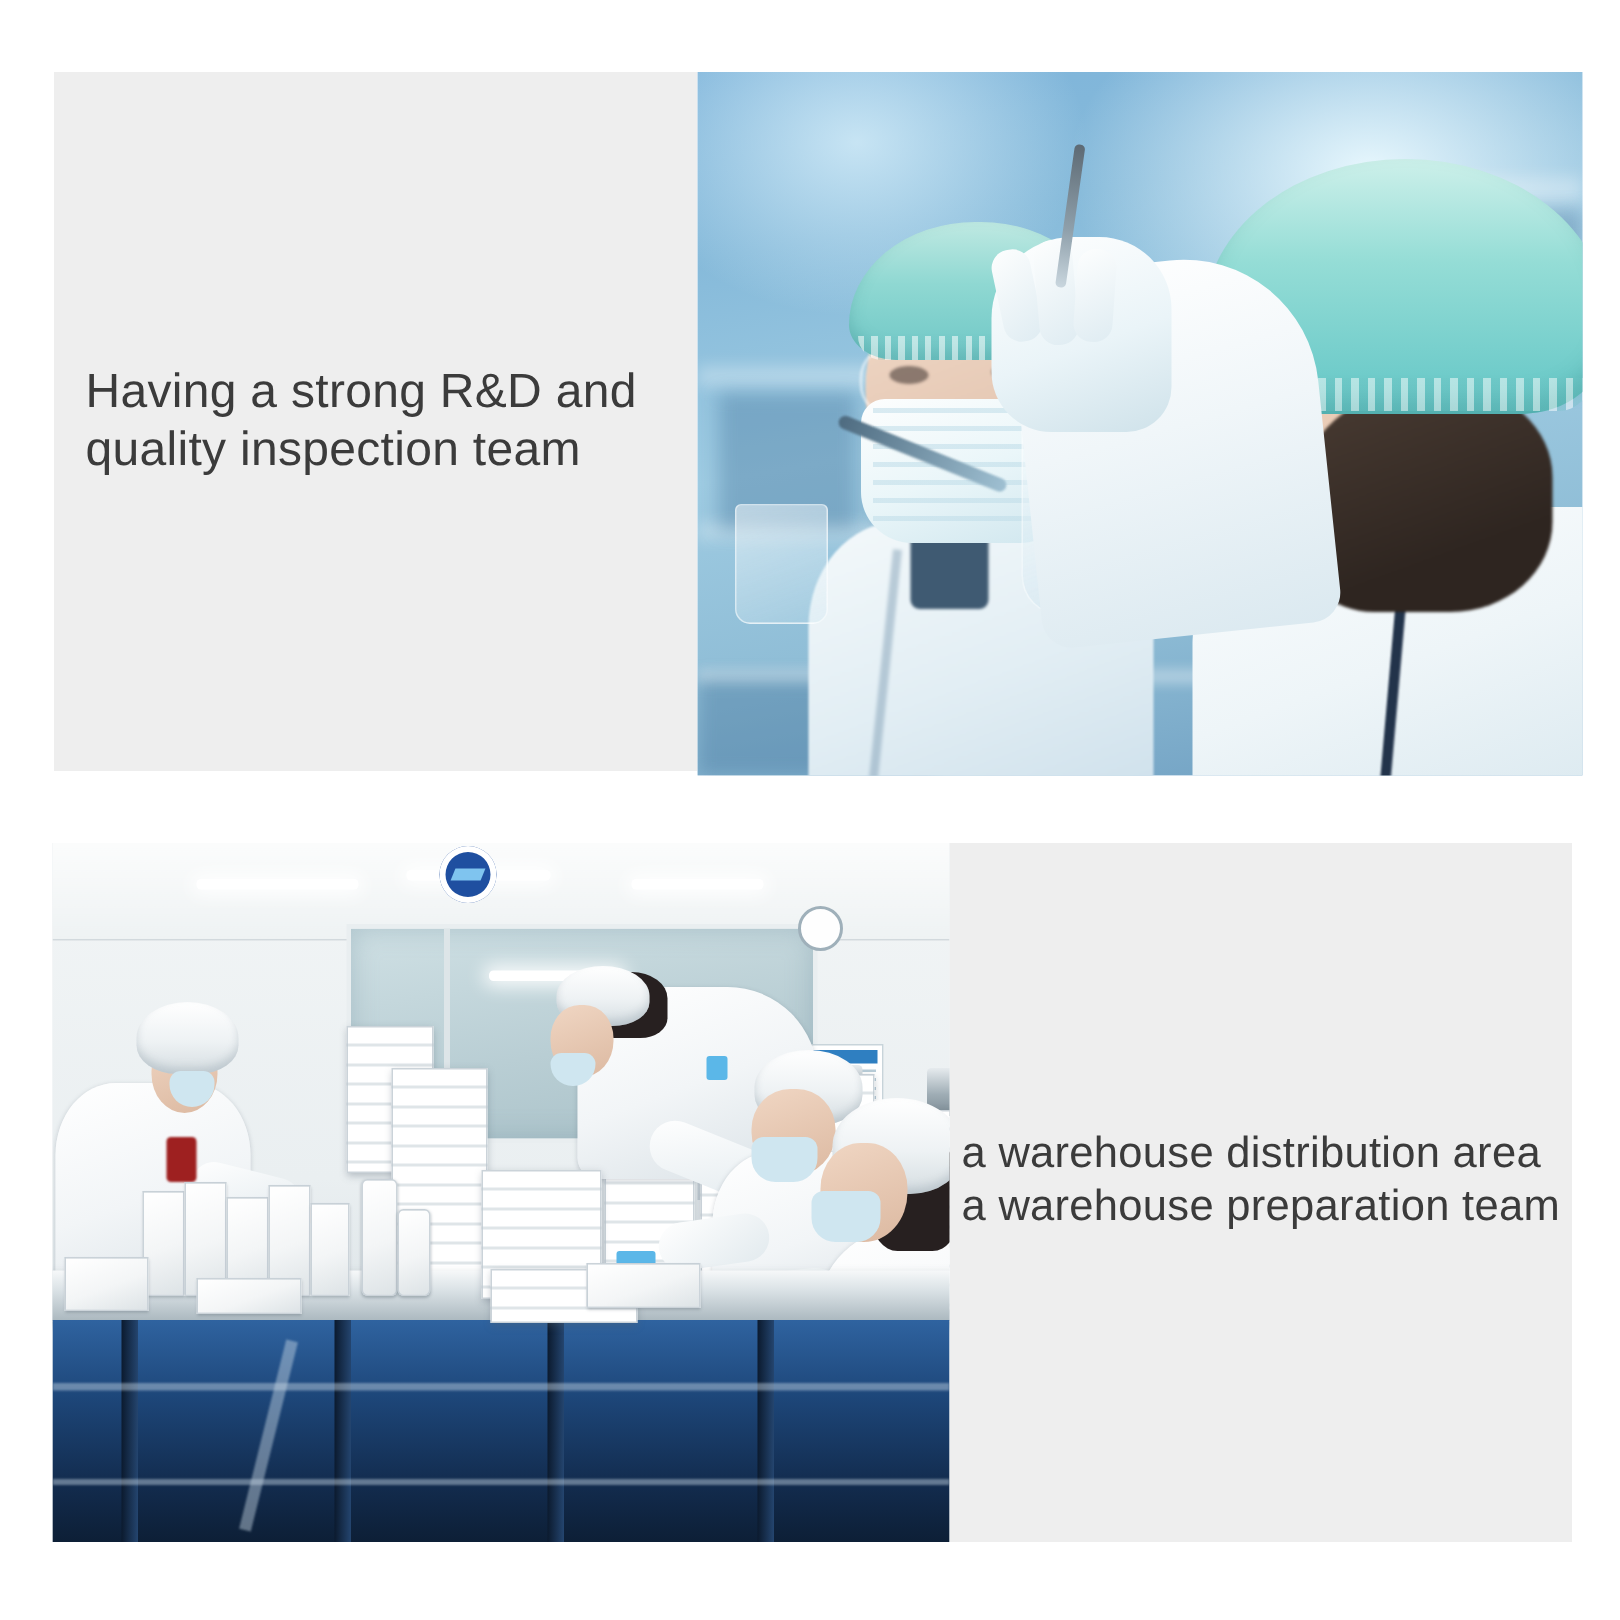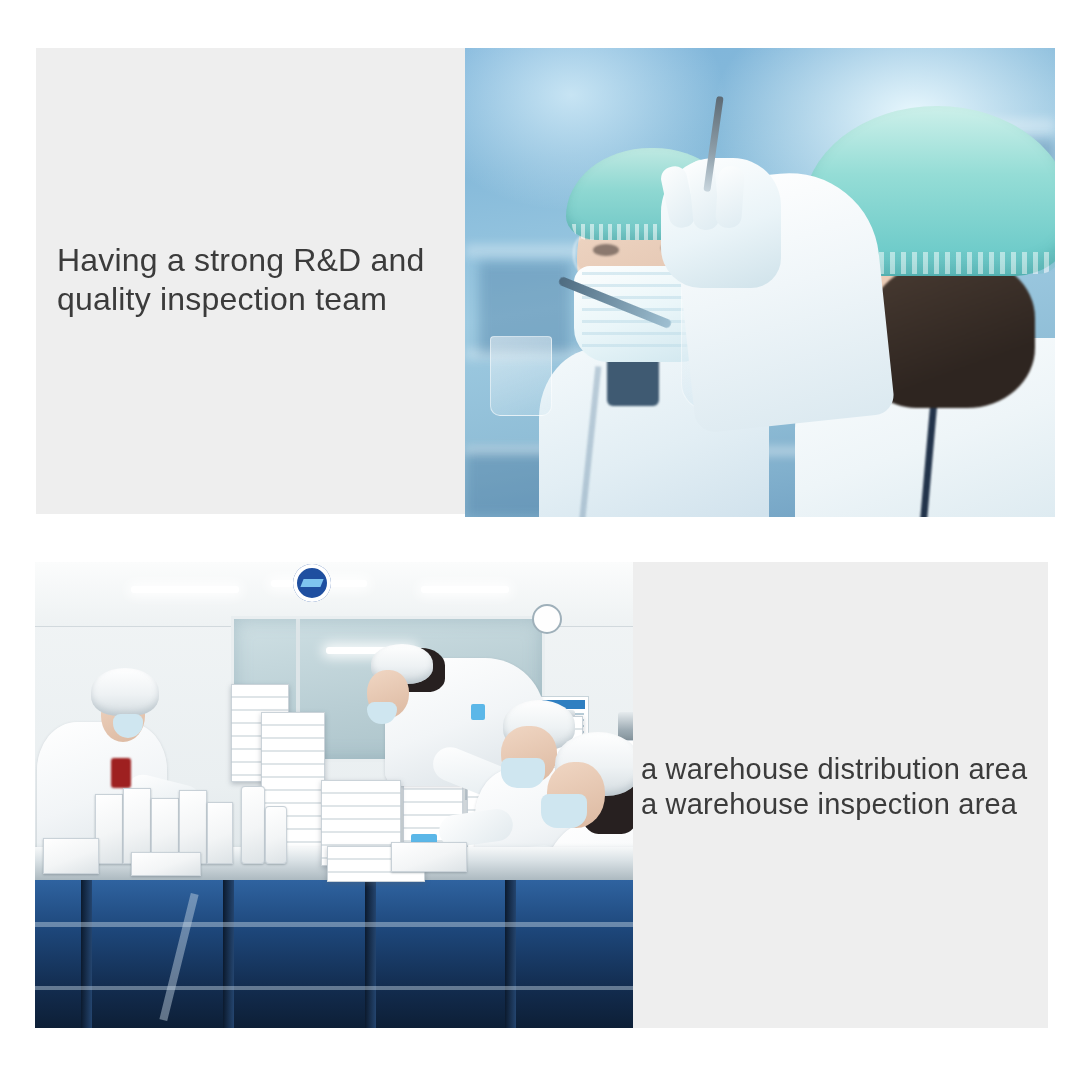--- a/index.html
+++ b/index.html
@@ -375,21 +375,21 @@
     <div class="hand"></div>
     <div class="finger" style="left:200px; top:118px; width:26px; height:62px; transform:rotate(-12deg);"></div>
     <div class="finger" style="left:226px; top:112px; width:26px; height:70px; transform:rotate(-5deg);"></div>
     <div class="finger" style="left:252px; top:118px; width:26px; height:62px; transform:rotate(4deg);"></div>
     <div class="pipette"></div>
   </div>
 
   <div class="panel-gray" style="left:633px; top:562px; width:415px; height:466px;"></div>
 
   <div class="caption caption-bottom">a warehouse distribution area
-a warehouse inspection area</div>
+a warehouse preparation team</div>
 
   <div class="photo" id="photo-warehouse">
     <div class="room"></div>
     <div class="ceiling"></div>
 
     <div class="lightstrip" style="left:96px; top:24px; width:108px;"></div>
     <div class="lightstrip" style="left:236px; top:18px; width:96px;"></div>
     <div class="lightstrip" style="left:386px; top:24px; width:88px;"></div>
 
     <div class="round-sign"></div>

